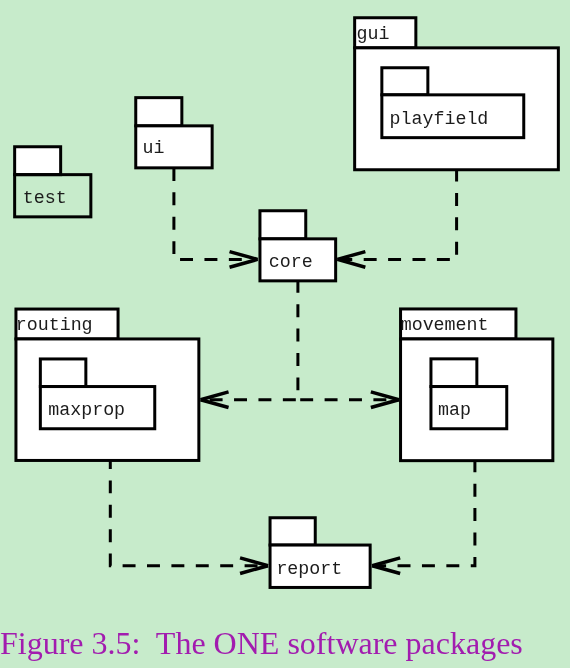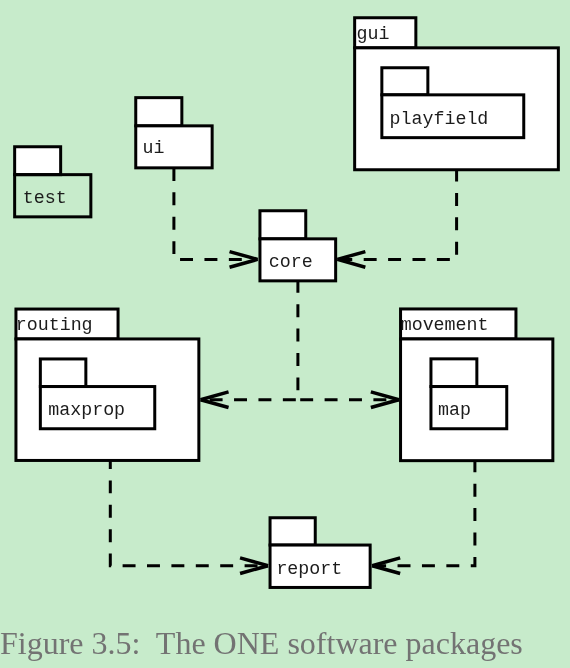--- a/index.html
+++ b/index.html
@@ -18,21 +18,21 @@
   .pkg-label {
     font-family:"Liberation Mono", monospace;
     font-size:18.3px; fill:#1c1c1c; white-space:pre;
   }
   .dep-line { fill:none; stroke:#000000; stroke-width:3; }
   .dep-arrow { stroke:#000000; stroke-width:3.5; stroke-linecap:butt; }
   #caption {
     position:absolute; left:0; top:623px; width:454px;
     text-align:center; white-space:pre;
     font-family:"Liberation Serif", serif;
-    font-size:32px; line-height:40px; color:#737373;
+    font-size:32px; line-height:40px; color:#a21caf;
     will-change:transform;
   }
 </style>
 </head>
 <body>
 
 <svg id="diagram" viewBox="0 0 570 668" width="570" height="668" xmlns="http://www.w3.org/2000/svg">
 
   <g class="dependency">
     <path class="dep-line" d="M173.9 167.95 L173.9 259.4 L257.55 259.4" stroke-dasharray="12.95 11.45"></path>

